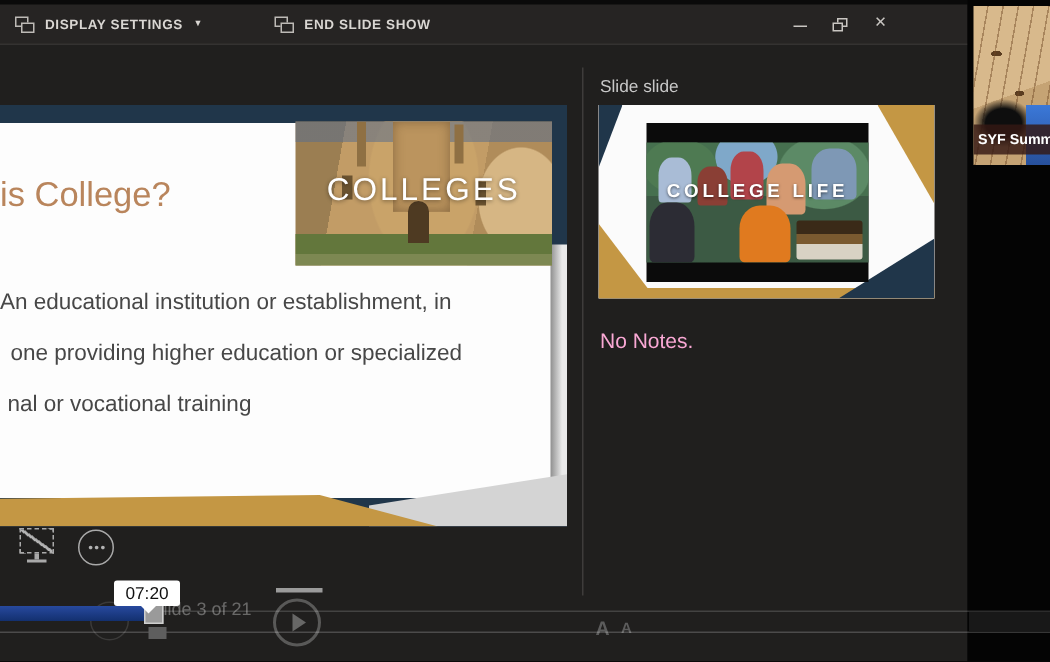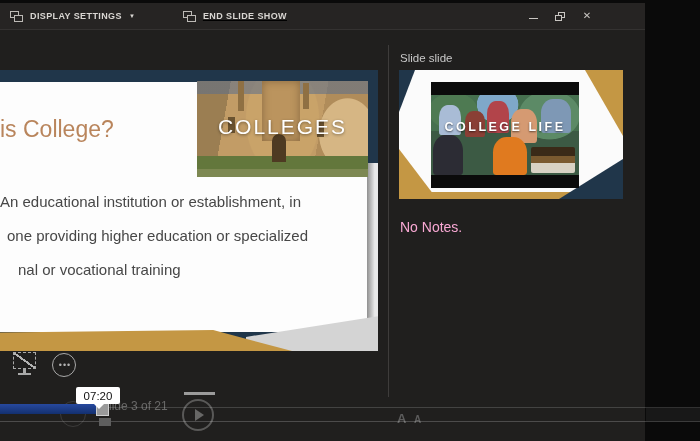--- a/index.html
+++ b/index.html
@@ -34,21 +34,21 @@
   .slide { position:absolute; left:0; top:40px; width:378px; height:281px; background:#20364a; }
   .slide-white { position:absolute; left:0; top:12px; width:368px; height:250px; background:#fdfdfd; }
   .curl-right { position:absolute; left:367px; top:93px; width:11px; height:172px;
     background:linear-gradient(to right,#8f8f8f,#e9e9e9 70%); }
   .curl-bottom { position:absolute; left:246px; top:244px; width:132px; height:37px;
     background:#d4d4d4; clip-path:polygon(0 62%, 100% 6%, 100% 100%, 0 100%); }
   .gold-band { position:absolute; left:0; top:260px; width:292px; height:21px;
     background:#c49744; clip-path:polygon(0 12%, 73% 0, 100% 100%, 0 100%); }
   .slide-title { position:absolute; left:0; top:46px; font-size:23px; color:#b9855c; white-space:nowrap; }
   .slide-body { position:absolute; color:#474747; font-size:15px; white-space:nowrap; }
-  .b1 { left:0; top:123px; } .b2 { left:7px; top:157px; } .b3 { left:18px; top:191px; }
+  .b1 { left:0; top:123px; } .b2 { left:7px; top:157px; } .b3 { left:5px; top:191px; }
   .photo { position:absolute; left:197px; top:11px; width:171px; height:96px; overflow:hidden;
     background:
       linear-gradient(180deg, rgba(90,110,140,.55) 0 14%, rgba(0,0,0,0) 14%),
       linear-gradient(180deg, rgba(0,0,0,0) 78%, #63773c 78% 92%, #7d8852 92%),
       radial-gradient(60px 90px at 50% 40%, #c9a369 0 60%, rgba(0,0,0,0) 62%),
       radial-gradient(40px 50px at 88% 55%, #d6b684 0 70%, rgba(0,0,0,0) 72%),
       linear-gradient(100deg, #9b7e52 0 18%, #c29c66 18% 70%, #b08c5a 70%);
   }
   .photo .arch { position:absolute; left:44%; top:55%; width:14px; height:28px; background:#4e3a22; border-radius:7px 7px 0 0; }
   .photo .tower { position:absolute; left:38%; top:0; width:38px; height:60px; background:linear-gradient(180deg,#b28b54,#c7a univers66); background:#bb945e; box-shadow:0 0 8px rgba(60,40,20,.4) inset; }
@@ -144,21 +144,21 @@
 
   <div class="titlebar">
     <div class="tb-btn">
       <span class="mon-icon">
           <span class="m1"></span>
           <span class="m2"></span>
         </span>
       <span class="tb-label">DISPLAY SETTINGS</span>
       <span class="tb-caret">▼</span>
     </div>
-    <div class="tb-btn" style="margin-left:28px;text-decoration:underline;">
+    <div class="tb-btn" style="margin-left:28px;">
       <span class="mon-icon">
           <span class="m1"></span>
           <span class="m2"></span>
         </span>
       <span class="tb-label">END SLIDE SHOW</span>
     </div>
     <div class="win-controls">
       <span class="wc"><span class="wc-min"></span></span>
       <span class="wc wc-restore">
           <span class="r1"></span>
@@ -220,20 +220,27 @@
         </div>
         <div class="thumb-caption">COLLEGE LIFE</div>
       </div>
     </div>
 
     <div class="notes">No Notes.</div>
     <div class="a-large">A</div>
     <div class="a-small">A</div>
   </div>
 
+  <div class="webcam-strip">
+    <div class="cam">
+      <div class="dark-blob"></div>
+      <div class="blue-patch"></div>
+      <div class="cam-label">SYF Summ</div>
+    </div>
+  </div>
 
   <div class="track1"></div>
   <div class="track2"></div>
   <div class="rt-band"></div>
   <div class="counter">Slide 3 of 21</div>
   <div class="ghost-circle"></div>
   <div class="progress"></div>
   <div class="scrubber"></div>
   <div class="subtab"></div>
   <div class="hoverbar"></div>

